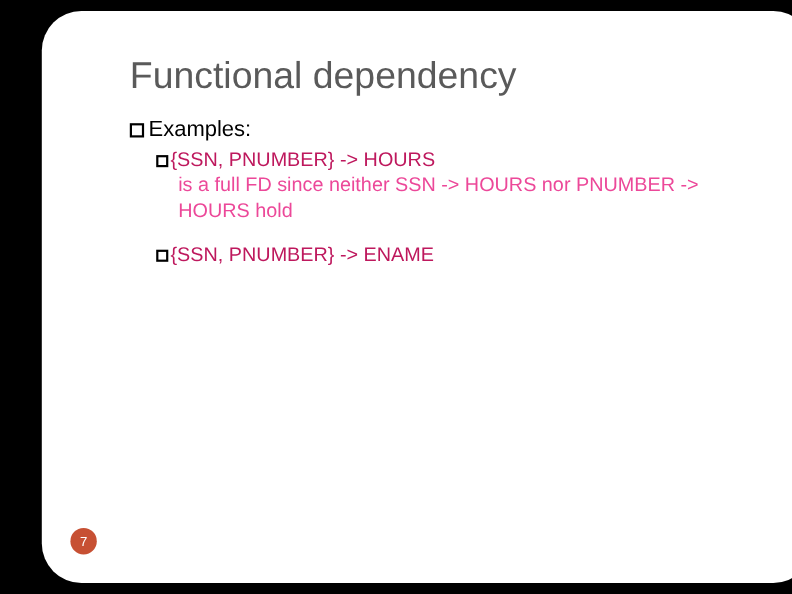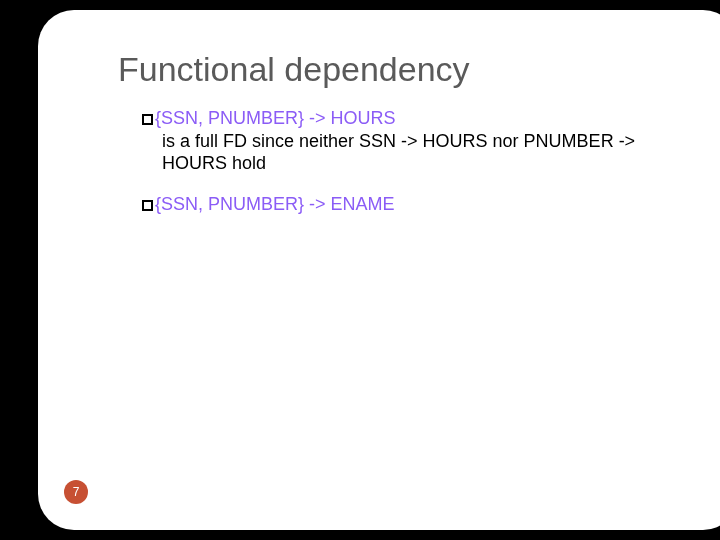--- a/index.html
+++ b/index.html
@@ -43,26 +43,26 @@
   .level2 .line1 { display: block; }
   .level2 .bullet {
     display: inline-block;
     width: 11px; height: 11px;
     border: 2px solid #000;
     vertical-align: -1px;
     margin-right: 2px;
   }
   .level2 .fd {
     font-size: 18px;
-    color: #8b5cf6;
+    color: #be185d;
   }
   .level2 .desc {
     display: block;
     font-size: 18px;
-    color: #000000;
+    color: #ec4899;
     margin-left: 20px;
   }
   .pagecircle {
     position: absolute;
     left: 26px;
     bottom: 26px;
     width: 24px; height: 24px;
     border-radius: 50%;
     background: #c75033;
     color: #fff;
@@ -71,20 +71,23 @@
     line-height: 24px;
   }
 </style>
 </head>
 <body>
 
 <div class="slide">
 
   <div class="title">Functional dependency</div>
 
+  <div class="level1">
+    <span class="bullet"></span><span class="text">Examples:</span>
+  </div>
 
   <div class="level2">
     <span class="line1">
       <span class="bullet"></span><span class="fd">{SSN, PNUMBER} -&gt; HOURS</span>
     </span>
     <span class="desc">is a full FD since neither SSN -&gt; HOURS nor PNUMBER -&gt; HOURS hold</span>
   </div>
 
   <div class="level2">
     <span class="line1">

